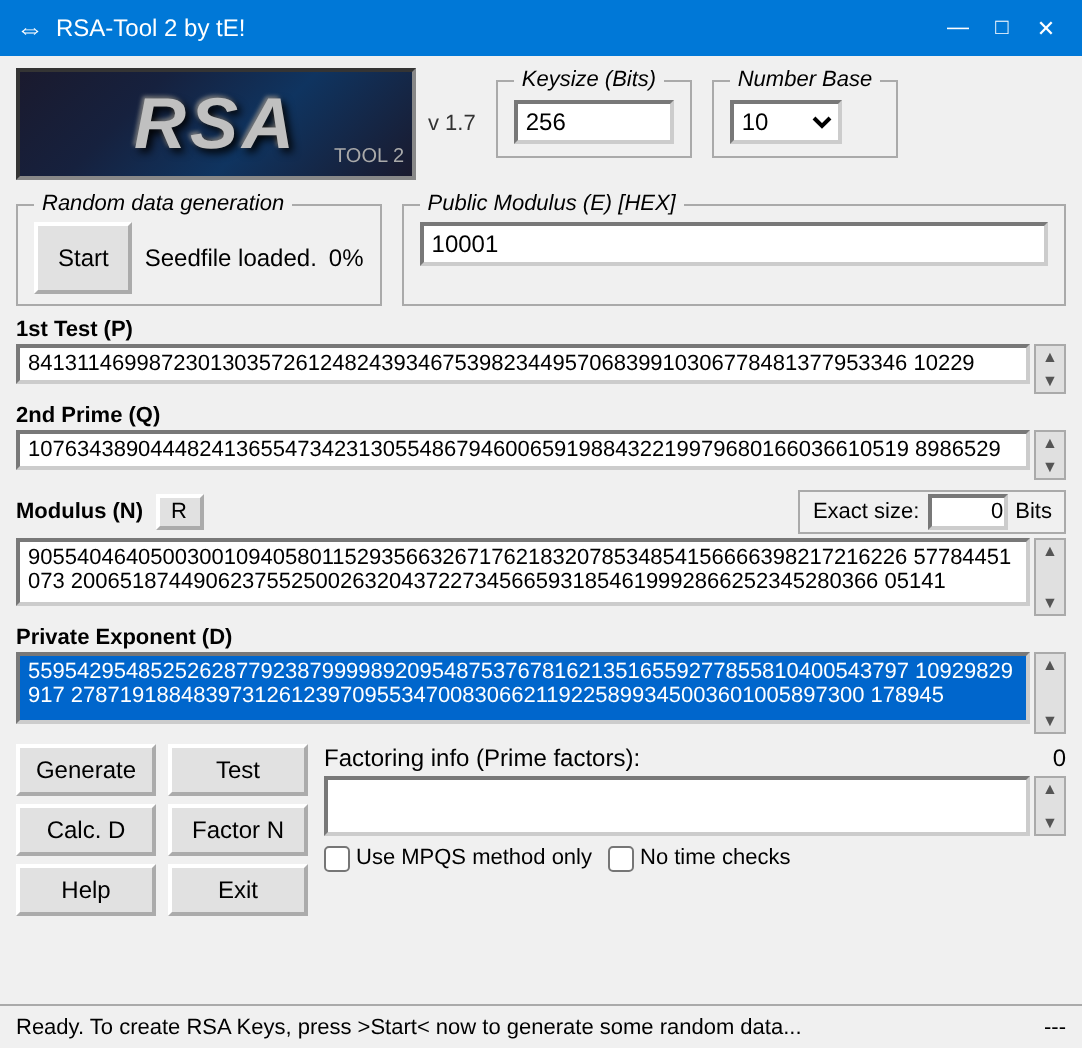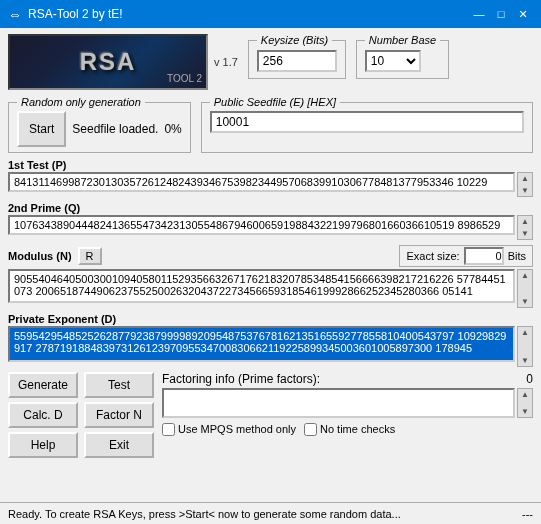--- a/index.html
+++ b/index.html
@@ -59,24 +59,25 @@
       height: 56px;
       background: linear-gradient(135deg, #1a1a2e 0%, #16213e 30%, #0f3460 60%, #1a1a2e 100%);
       border: 2px inset #888;
       display: flex;
       align-items: center;
       justify-content: center;
       position: relative;
       overflow: hidden;
     }
     .logo-text {
-      font-size: 24px;
+      font-size: 36px;
       font-weight: 900;
       color: #c0c0c0;
       text-shadow: 2px 2px 4px #000, -1px -1px 2px #888;
+      font-style: italic;
       letter-spacing: 2px;
     }
     .logo-sub {
       position: absolute;
       bottom: 4px;
       right: 4px;
       font-size: 10px;
       color: #aaa;
     }
     .version-label {
@@ -342,28 +343,28 @@
         <option>2</option>
         <option>8</option>
         <option selected="">10</option>
         <option>16</option>
       </select>
     </fieldset>
   </div>
 
   <div class="random-gen-row">
     <fieldset style="display:flex;align-items:center;gap:6px;padding:3px 8px 5px;">
-      <legend>Random only generation</legend>
+      <legend>Random data generation</legend>
       <button class="btn-small">Start</button>
       <span>Seedfile loaded.</span>
       <span>0%</span>
     </fieldset>
 
     <fieldset style="flex:1;padding:3px 8px 5px;">
-      <legend>Public Seedfile (E) [HEX]</legend>
+      <legend>Public Modulus (E) [HEX]</legend>
       <input class="pub-exp-input" type="text" value="10001" style="">
     </fieldset>
   </div>
 
   <div class="section-wrapper">
     <div class="section-label-inline">1st Test (P)</div>
     <div class="row-with-scrollbar">
       <div class="display-field-container">
         <div class="display-field">841311469987230130357261248243934675398234495706839910306778481377953346 10229</div>
       </div>

